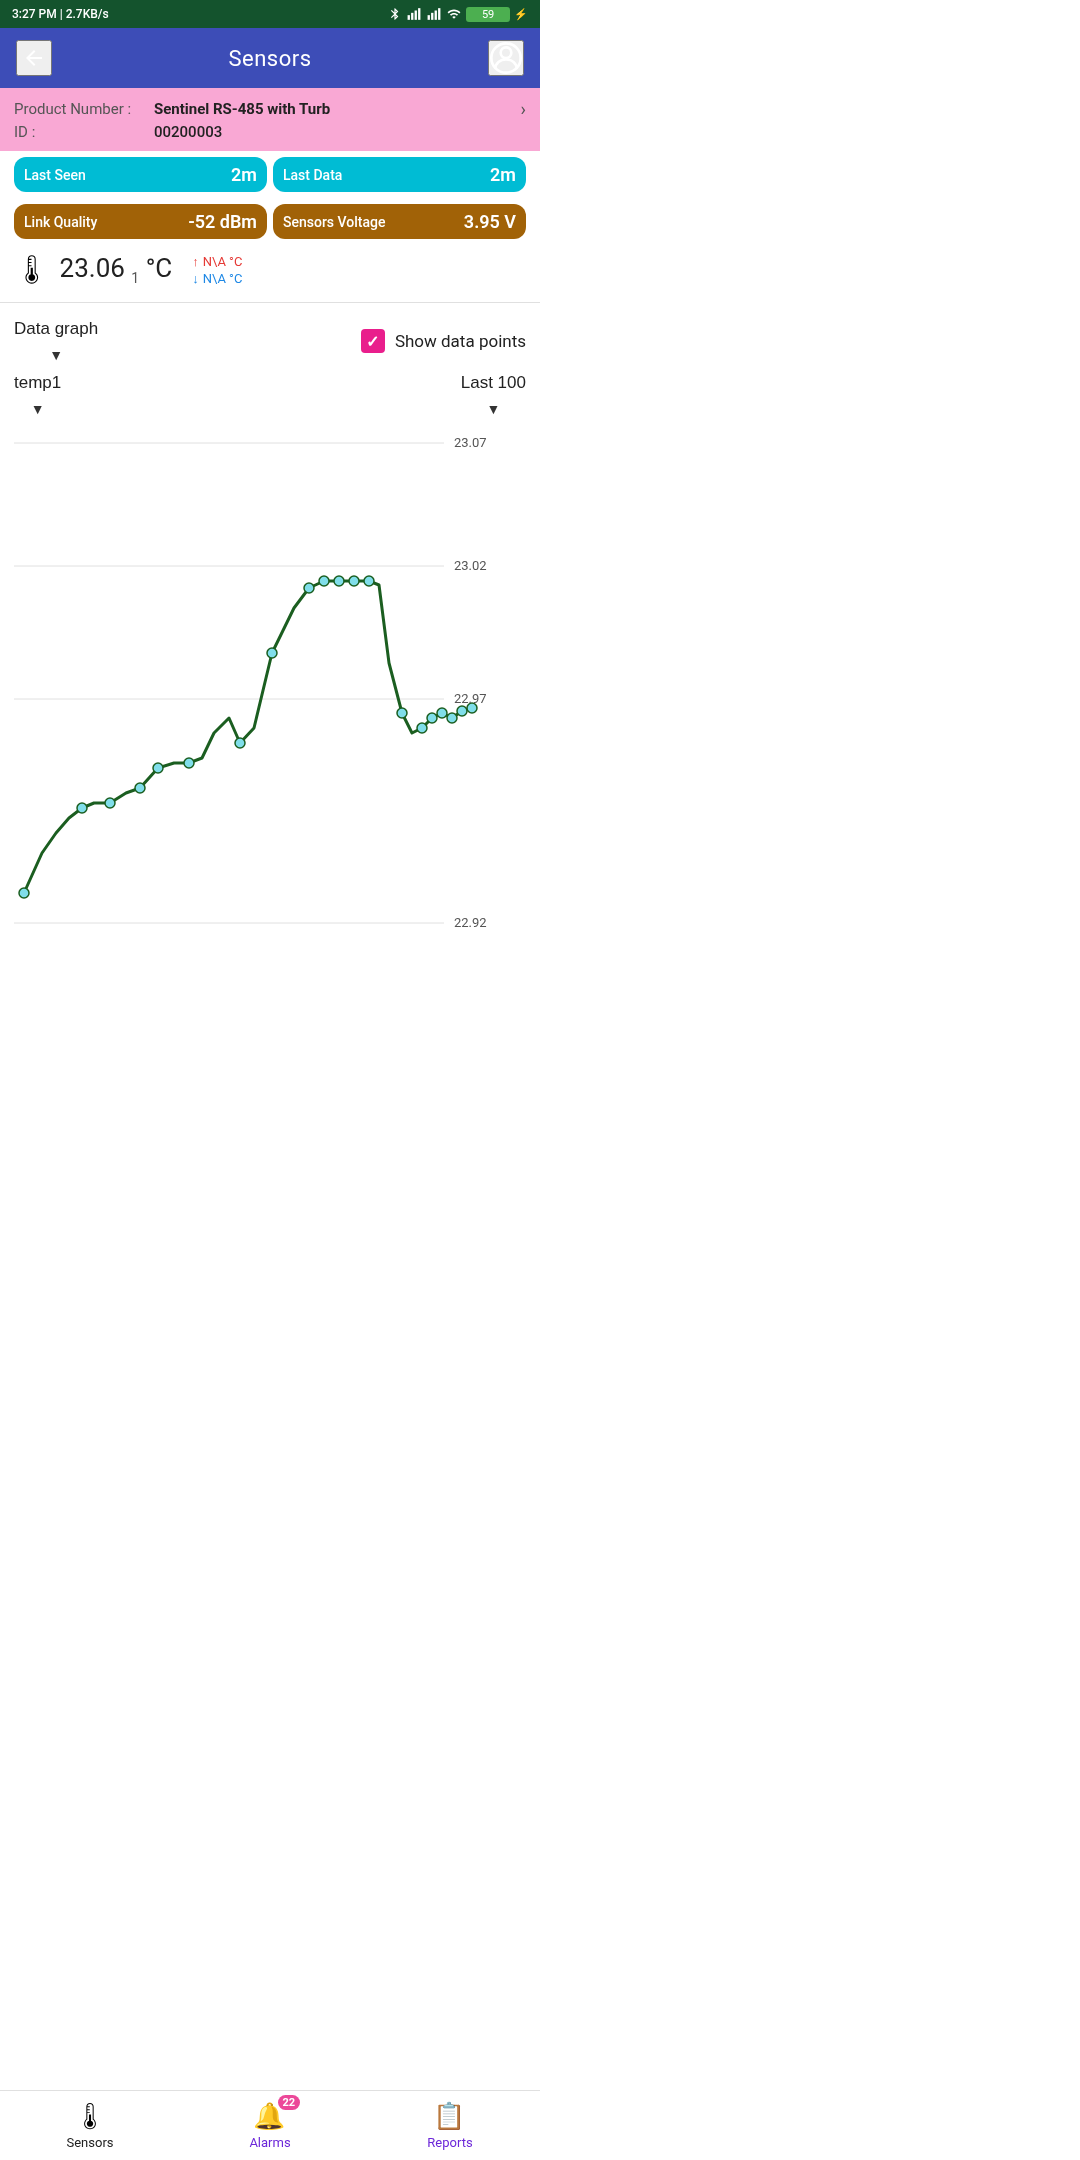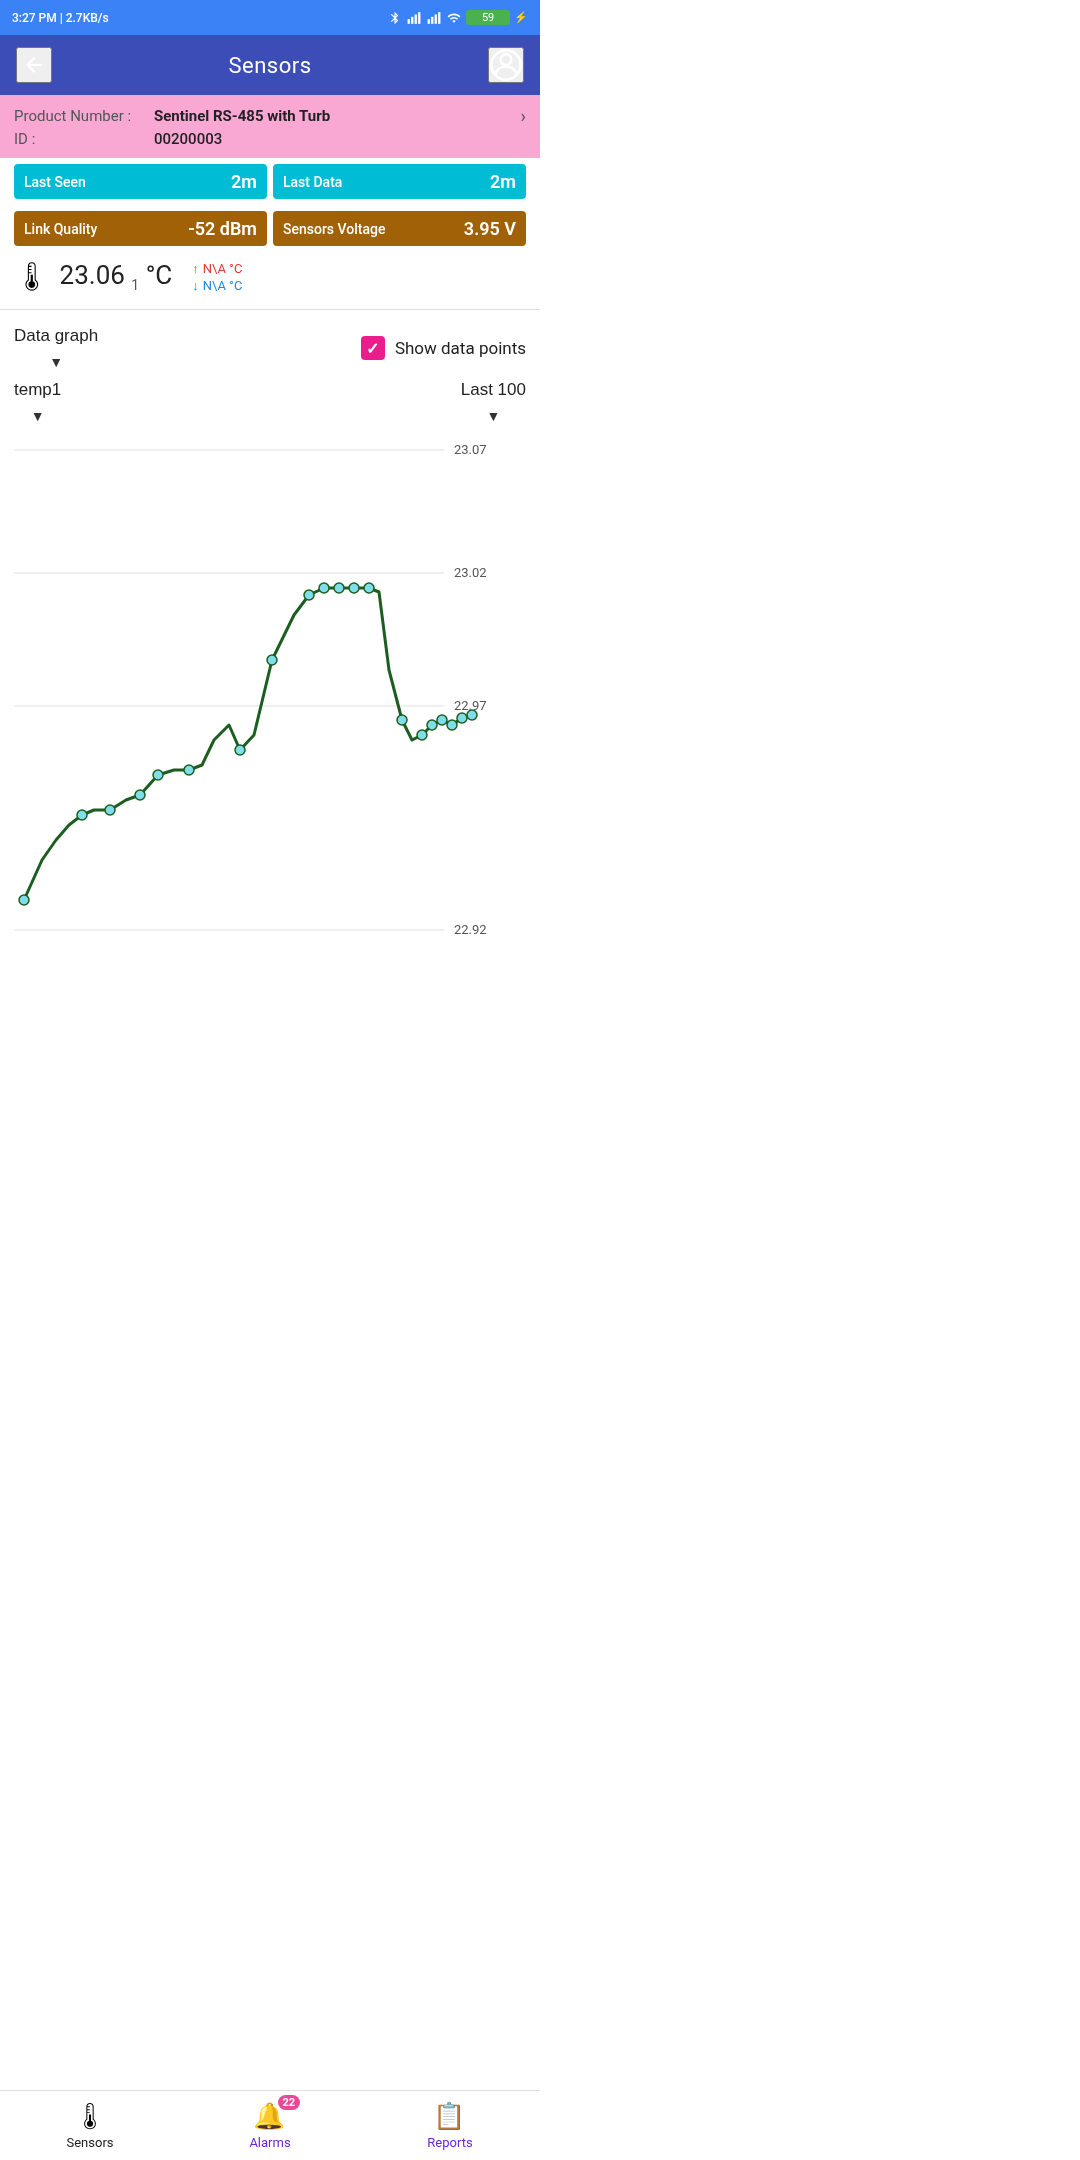--- a/index.html
+++ b/index.html
@@ -7,28 +7,28 @@
     body {
       width: 540px;
       min-height: 1080px;
       font-family: 'Roboto', Arial, sans-serif;
       background: #fff;
       overflow-x: hidden;
     }
 
     
     .status-bar {
-      background: #3b82f6;
+      background: #14532d;
       color: #fff;
       font-size: 12px;
       padding: 4px 12px;
       display: flex;
       justify-content: space-between;
       align-items: center;
-      height: 35px;
+      height: 28px;
     }
     .status-left { font-weight: 500; }
     .status-right { display: flex; align-items: center; gap: 4px; }
 
     
     .header {
       background: #3d4db7;
       color: #fff;
       display: flex;
       align-items: center;
@@ -86,21 +86,21 @@
     }
 
     
     .tiles-row {
       display: flex;
       gap: 6px;
       padding: 6px 14px;
     }
     .tile {
       flex: 1;
-      border-radius: 4px;
+      border-radius: 12px;
       padding: 7px 10px;
       display: flex;
       justify-content: space-between;
       align-items: center;
       color: #fff;
       font-size: 15px;
       font-weight: 500;
     }
     .tile-cyan { background: #00bcd4; }
     .tile-green { background: #a16207; }

